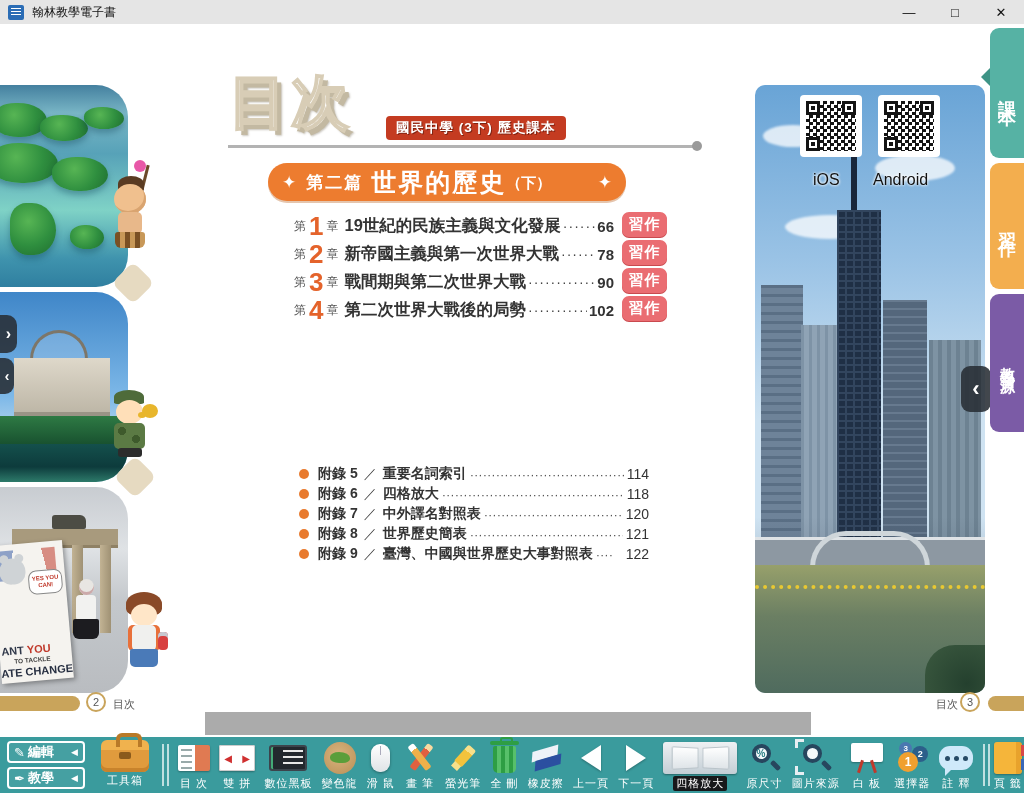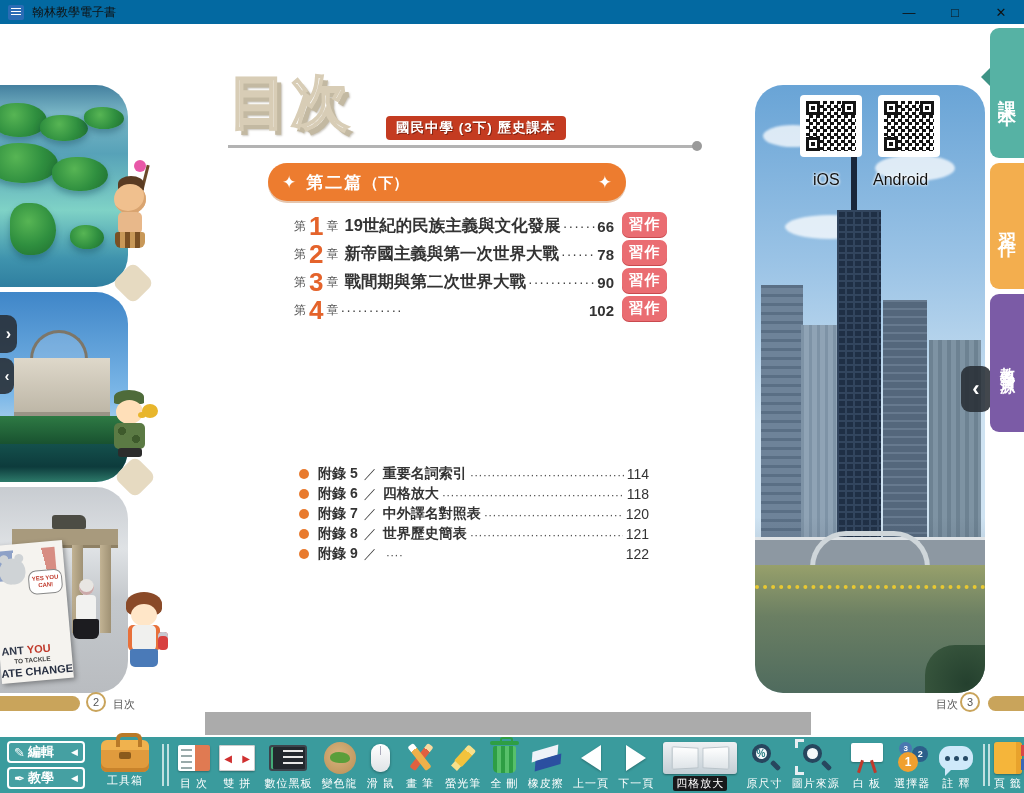--- a/index.html
+++ b/index.html
@@ -1,21 +1,21 @@
 <!DOCTYPE html>
 <html><head>
 <meta charset="utf-8">
 <style>
   * { margin:0; padding:0; box-sizing:border-box; }
   html,body { width:1024px; height:793px; overflow:hidden; }
   body { font-family:"Liberation Sans","DejaVu Sans",sans-serif; background:#fff; position:relative; }
   .abs { position:absolute; }
 
   
-  #titlebar { position:absolute; left:0; top:0; width:1024px; height:24px; background:#0369a1; display:flex; align-items:center; z-index:50; }
+  #titlebar { position:absolute; left:0; top:0; width:1024px; height:24px; background:#e5e5e5; display:flex; align-items:center; z-index:50; }
   .app-icon { width:16px; height:15px; margin-left:8px; background:#2a6cb5; border-radius:2px; position:relative; }
   .app-icon::after { content:""; position:absolute; left:3px; top:3px; width:10px; height:9px;
      background:linear-gradient(#fff 0 1.5px, transparent 1.5px 3px, #fff 3px 4.5px, transparent 4.5px 6px, #fff 6px 7.5px, transparent 7.5px); }
   .app-title { font-size:12px; color:#111; margin-left:8px; }
   .win-controls { margin-left:auto; display:flex; height:24px; }
   .win-btn { width:46px; height:24px; display:flex; align-items:center; justify-content:center; font-size:13px; color:#111; cursor:default; }
 
   
   .lphoto { position:absolute; left:0; width:128px; border-radius:0 32px 32px 0; overflow:hidden; }
   #photo-tropical { top:85px; height:202px; background:linear-gradient(180deg,#44809f 0%,#79b6c6 14%,#57a2b8 34%,#7fd2c6 62%,#3f93ad 86%,#2f7fa0 100%); }
@@ -99,21 +99,21 @@
 
   .ap-row { position:absolute; left:299px; width:350px; height:20px; display:flex; align-items:center; cursor:pointer; }
   .ap-bullet { width:10px; height:10px; border-radius:50%; background:#e87a2e; margin-right:9px; flex:0 0 auto; }
   .ap-label { font-size:14px; font-weight:bold; color:#333; white-space:nowrap; }
   .ap-sep { font-size:13px; color:#333; margin:0 6px; }
   .ap-title { font-size:14px; font-weight:bold; color:#333; white-space:nowrap; }
   .ap-dots { flex:1; overflow:hidden; white-space:nowrap; font-size:13px; color:#555; margin:0 3px; }
   .ap-page { font-size:14px; color:#333; }
 
   
-  #photo-city { left:755px; top:85px; width:230px; height:608px; border-radius:28px; overflow:hidden; background:linear-gradient(180deg,#69a4d6 0%,#9cc4e6 30%,#cfe3f2 55%); }
+  #photo-city { left:755px; top:85px; width:230px; height:608px; border-radius:10px; overflow:hidden; background:linear-gradient(180deg,#69a4d6 0%,#9cc4e6 30%,#cfe3f2 55%); }
   .cloud { position:absolute; background:#fff; border-radius:50%; opacity:.75; filter:blur(1px); }
   .bldg { position:absolute; }
   .qr-box { position:absolute; width:62px; height:62px; background:#fff; border-radius:4px; padding:6px; }
   .qr-pat { width:100%; height:100%; background:repeating-conic-gradient(#141414 0% 25%, #fff 0% 50%); background-size:7px 7px; position:relative; }
   .qr-f { position:absolute; width:14px; height:14px; border:3px solid #141414; background:#fff; }
   .qr-f::after { content:""; position:absolute; left:2px; top:2px; width:4px; height:4px; background:#141414; }
   .qr-f.tl { left:0; top:0; } .qr-f.tr { right:0; top:0; } .qr-f.bl { left:0; bottom:0; }
   .qr-label { position:absolute; font-size:16px; color:#111; text-shadow:0 0 3px #fff,0 0 3px #fff; }
 
   
@@ -285,20 +285,21 @@
 <div class="edge-nav" id="nav-left-prev">‹</div>
 
 <div class="abs" id="main-title">目次</div>
 <div class="abs" id="edition-badge">國民中學 (3下) 歷史課本</div>
 <div class="abs" id="divider"></div>
 <div class="abs" id="divider-dot"></div>
 
 <div class="abs" id="section-banner">
   <span class="banner-star">✦</span>
   <span class="banner-part">第二篇</span>
+  <span class="banner-main">世界的歷史</span>
   <span class="banner-sub">（下）</span>
   <span class="banner-star">✦</span>
 </div>
 
 <div class="ch-row" style="top:212px">
   <span class="ch-pre">第</span>
     <span class="ch-num">1</span>
     <span class="ch-pre">章</span>
   <span class="ch-title">19世紀的民族主義與文化發展</span>
     <span class="ch-dots">······</span>
@@ -317,20 +318,21 @@
     <span class="ch-num">3</span>
     <span class="ch-pre">章</span>
   <span class="ch-title">戰間期與第二次世界大戰</span>
     <span class="ch-dots">·············</span>
     <span class="ch-page">90</span>
 </div>
 <div class="ch-row" style="top:296px">
   <span class="ch-pre">第</span>
     <span class="ch-num">4</span>
     <span class="ch-pre">章</span>
+  <span class="ch-title">第二次世界大戰後的局勢</span>
     <span class="ch-dots">···········</span>
     <span class="ch-page">102</span>
 </div>
 <div class="hw-badge" style="top:212px">習作</div>
 <div class="hw-badge" style="top:240px">習作</div>
 <div class="hw-badge" style="top:268px">習作</div>
 <div class="hw-badge" style="top:296px">習作</div>
 
 <div class="ap-row" style="top:464px">
   <span class="ap-bullet"></span>
@@ -361,20 +363,21 @@
   <span class="ap-label">附錄 8</span>
     <span class="ap-sep">／</span>
   <span class="ap-title">世界歷史簡表</span>
     <span class="ap-dots">··········································</span>
     <span class="ap-page">121</span>
 </div>
 <div class="ap-row" style="top:544px">
   <span class="ap-bullet"></span>
   <span class="ap-label">附錄 9</span>
     <span class="ap-sep">／</span>
+  <span class="ap-title">臺灣、中國與世界歷史大事對照表</span>
     <span class="ap-dots">····</span>
     <span class="ap-page">122</span>
 </div>
 
 <div class="abs" id="photo-city">
   <div class="cloud" style="left:8px;top:40px;width:60px;height:22px;"></div>
   <div class="cloud" style="left:120px;top:70px;width:80px;height:26px;"></div>
   <div class="cloud" style="left:30px;top:130px;width:90px;height:24px;"></div>
   <div class="bldg" style="left:6px;top:200px;width:42px;height:320px;background:#6e8399;background-image:repeating-linear-gradient(#5a6f85 0 3px,transparent 3px 9px);"></div>
   <div class="bldg" style="left:46px;top:240px;width:36px;height:280px;background:#8fa3b5;background-image:repeating-linear-gradient(90deg,#7e93a6 0 3px,transparent 3px 8px);"></div>

